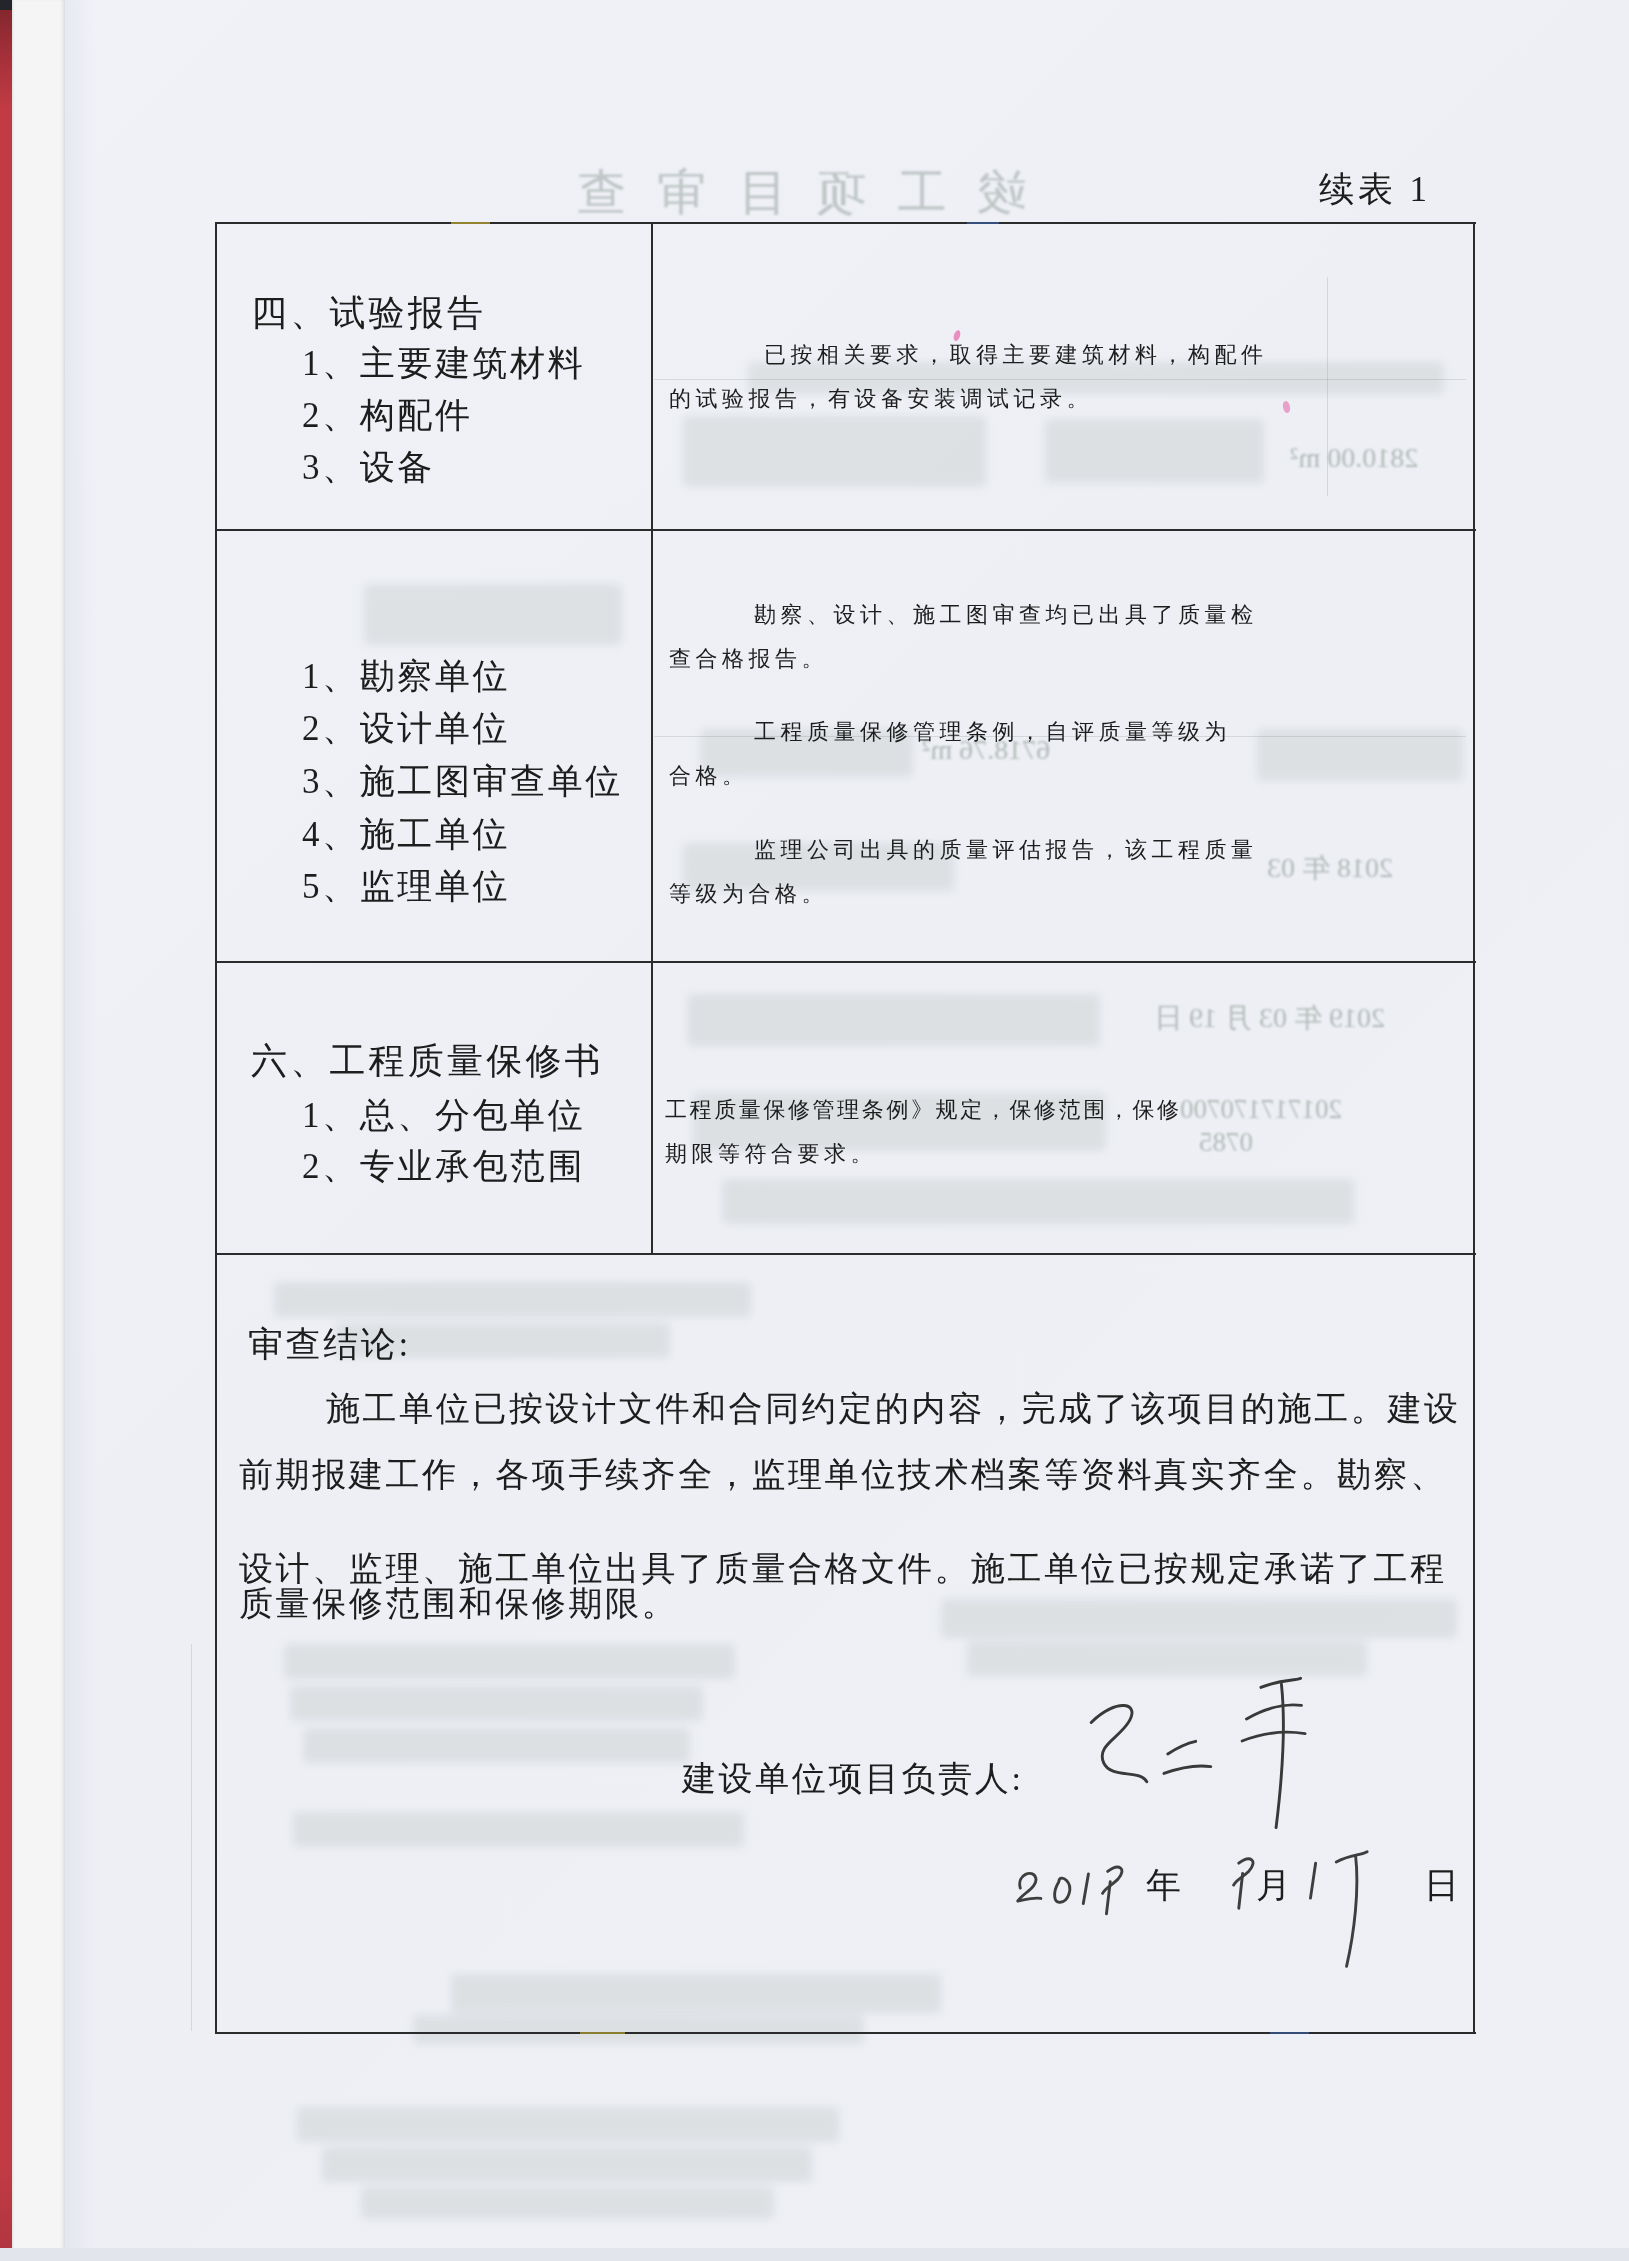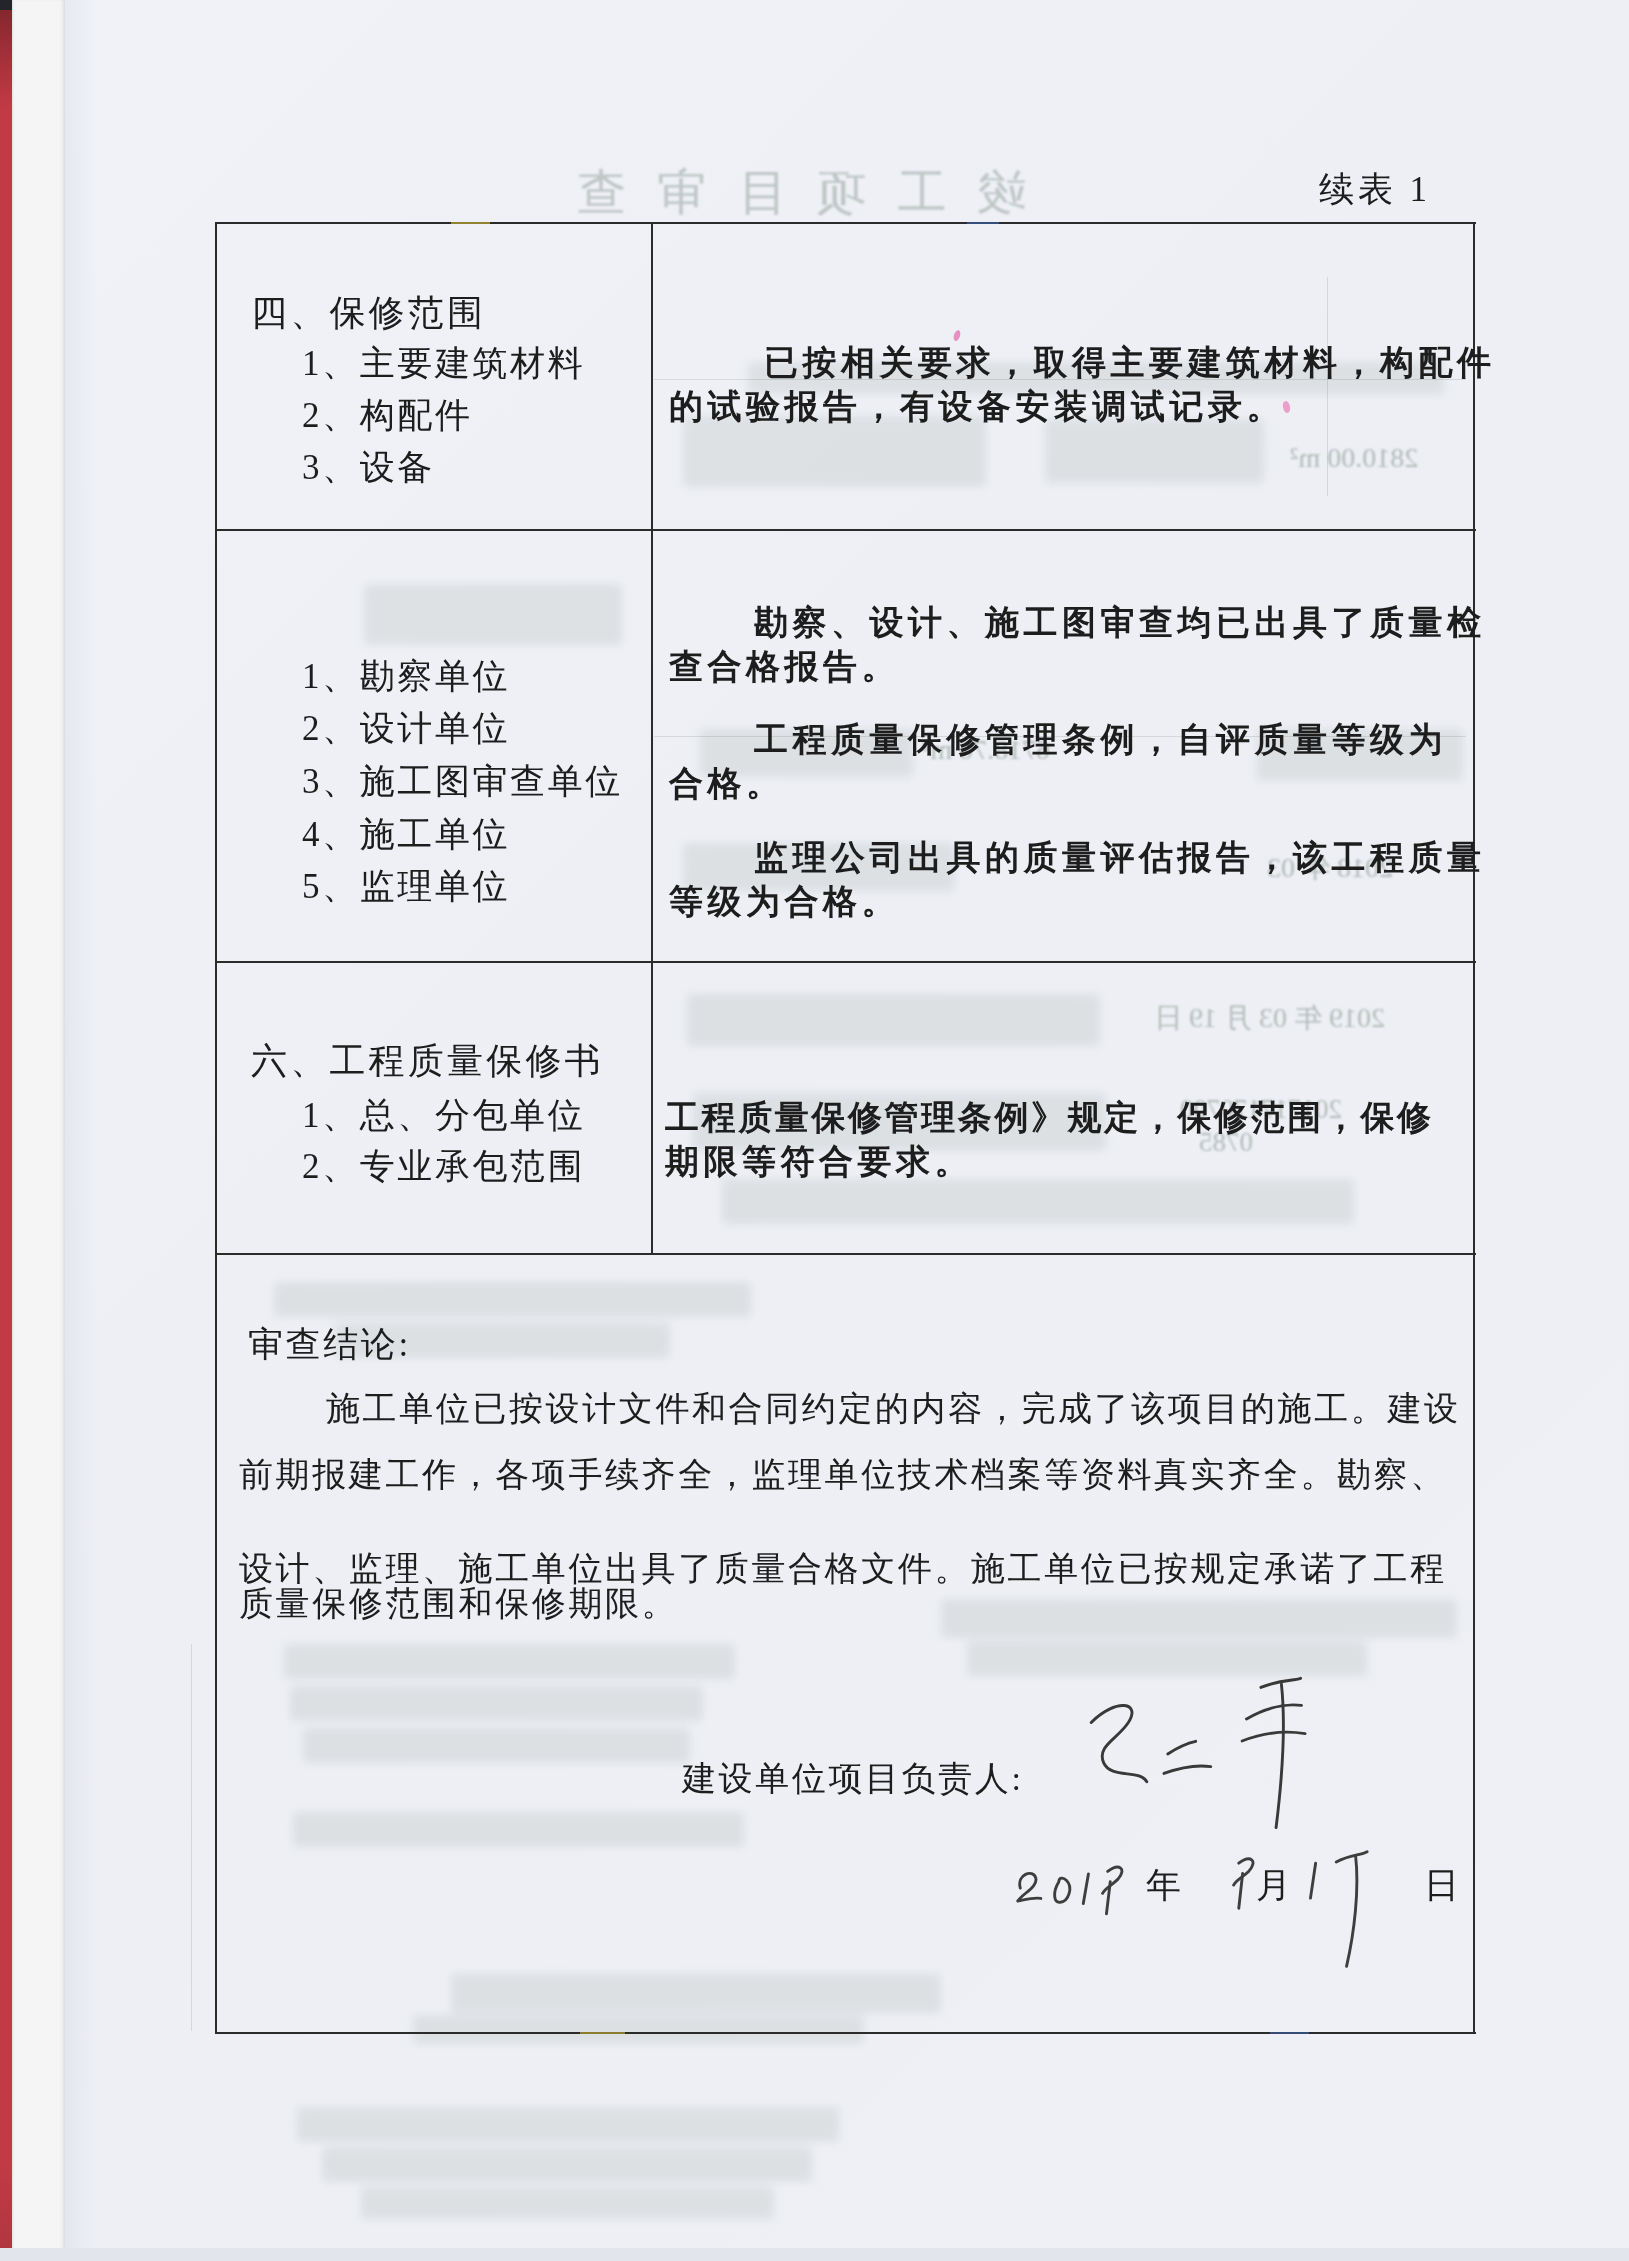--- a/index.html
+++ b/index.html
@@ -24,21 +24,21 @@
   #t-top{left:215px;top:222px;width:1261px;height:1.9px;}
   #t-bottom{left:215px;top:2032px;width:1261px;height:1.9px;}
   #t-left{left:215px;top:222px;width:1.9px;height:1812px;}
   #t-right{left:1473px;top:222px;width:1.9px;height:1812px;}
   #t-h1{left:215px;top:529px;width:1261px;height:1.9px;}
   #t-h2{left:215px;top:961px;width:1261px;height:1.9px;}
   #t-h3{left:215px;top:1253px;width:1261px;height:1.9px;}
   #t-v1{left:651px;top:222px;width:1.9px;height:1032px;}
 
   
-  .cell-line{position:absolute;font-size:34px;letter-spacing:4.5px;white-space:nowrap;color:#1d1d1d;font-weight:bold;}
+  .cell-line{position:absolute;font-size:22px;letter-spacing:4.5px;white-space:nowrap;color:#1d1d1d;}
   .left-head{position:absolute;font-size:36px;letter-spacing:3.2px;white-space:nowrap;}
   .left-item{position:absolute;font-size:35px;letter-spacing:2.6px;white-space:nowrap;}
   .concl-line{position:absolute;font-size:34px;letter-spacing:2.6px;white-space:nowrap;}
   .print-unit{position:absolute;font-size:35px;white-space:nowrap;}
   #cont-label{left:1319px;top:166px;font-size:35px;letter-spacing:3.9px;white-space:nowrap;}
   #concl-label{left:248px;top:1321px;font-size:35px;letter-spacing:2.6px;}
   #sig-label{left:682px;top:1756px;font-size:34px;letter-spacing:2.6px;}
 
   
   .hw path{fill:none;stroke:#20201f;stroke-width:4.5;stroke-linecap:round;stroke-linejoin:round;}
@@ -113,21 +113,21 @@
   <div class="abs tborder" id="t-h3"></div>
   <div class="abs tborder" id="t-v1"></div>
 
   <div class="speck" style="left:451px;top:222px;width:39px;height:1.9px;background:#c9b42f;opacity:.65;"></div>
   <div class="speck" style="left:967px;top:222px;width:32px;height:1.9px;background:#3f6fc2;opacity:.55;"></div>
   <div class="speck" style="left:580px;top:2032px;width:45px;height:1.9px;background:#c9b42f;opacity:.6;"></div>
   <div class="speck" style="left:1270px;top:2032px;width:39px;height:1.9px;background:#3f6fc2;opacity:.5;"></div>
   <div class="artifact" style="left:954px;top:330px;width:5.8px;height:11px;background:rgba(228,62,150,.55);transform:rotate(18deg);"></div>
   <div class="artifact" style="left:1283px;top:401px;width:7px;height:12.3px;background:rgba(228,62,150,.45);transform:rotate(-12deg);"></div>
 
-  <div class="left-head" style="left:251px;top:289px;">四、保修范围</div>
+  <div class="left-head" style="left:251px;top:289px;">四、试验报告</div>
   <div class="left-item" style="left:302px;top:340px;">1、主要建筑材料</div>
   <div class="left-item" style="left:302px;top:392px;">2、构配件</div>
   <div class="left-item" style="left:302px;top:444px;">3、设备</div>
   <div class="cell-line" style="left:764px;top:340px;">已按相关要求，取得主要建筑材料，构配件</div>
   <div class="cell-line" style="left:669px;top:384px;">的试验报告，有设备安装调试记录。</div>
 
   <div class="left-item" style="left:302px;top:653px;">1、勘察单位</div>
   <div class="left-item" style="left:302px;top:705px;">2、设计单位</div>
   <div class="left-item" style="left:302px;top:758px;">3、施工图审查单位</div>
   <div class="left-item" style="left:302px;top:811px;">4、施工单位</div>

